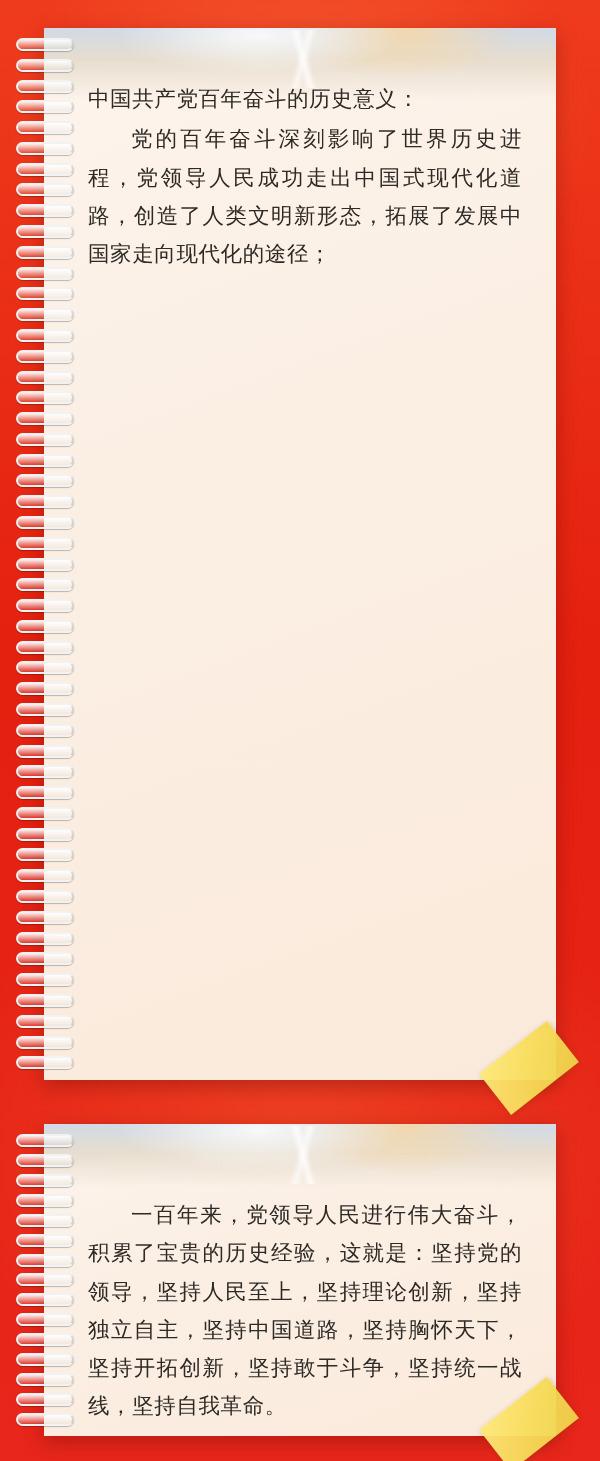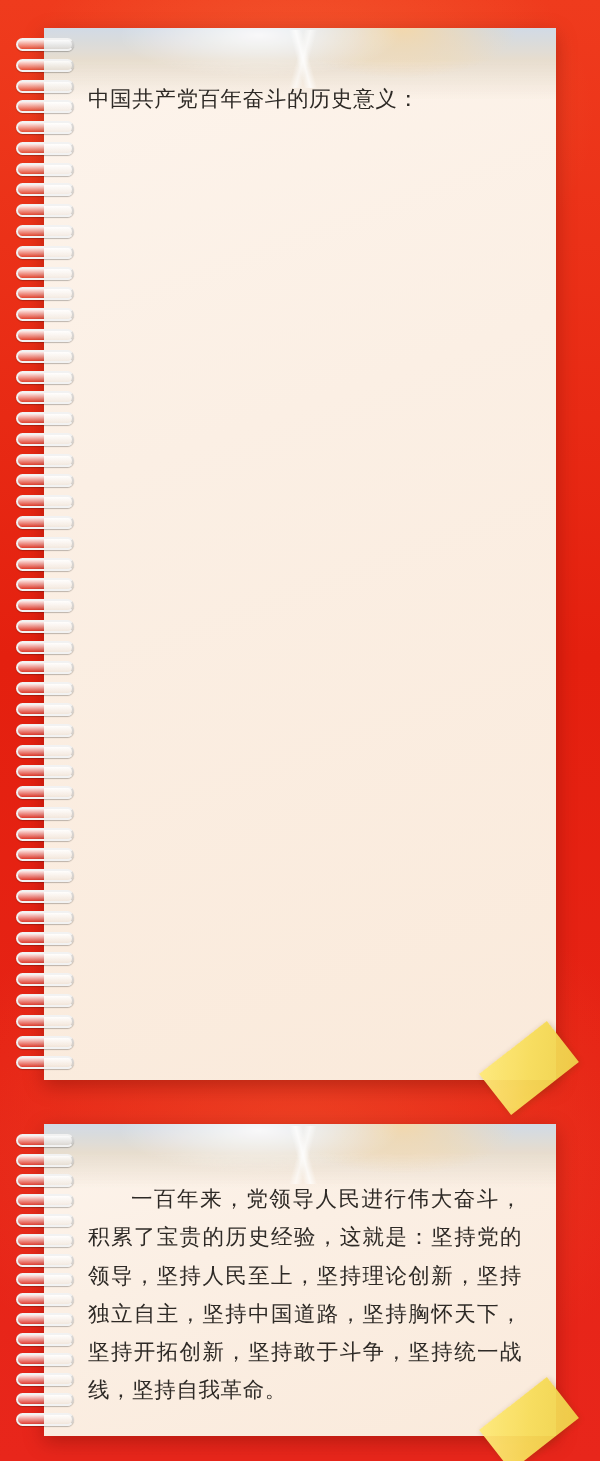--- a/index.html
+++ b/index.html
@@ -103,21 +103,21 @@
     transform: rotate(-38deg);
     box-shadow: 0 2px 6px rgba(120,60,0,0.3);
     opacity: 0.95;
   }
 
   
   .card-body {
     position: relative;
     padding: 52px 34px 28px 44px;
   }
-  .card-2 .card-body { padding: 56px 34px 24px 44px; }
+  .card-2 .card-body { padding: 72px 34px 24px 44px; }
 
   p.para {
     margin: 0 0 2px 0;
     font-size: 21.5px;
     line-height: 1.78;
     color: #2e2a26;
     letter-spacing: 0.6px;
     text-align: justify;
     text-justify: inter-ideograph;
     font-family: "Liberation Serif", "DejaVu Serif", serif;
@@ -181,20 +181,21 @@
       <div class="coil"></div>
       <div class="coil"></div>
       <div class="coil"></div>
       <div class="coil"></div>
       <div class="coil"></div>
       <div class="coil"></div>
     </div>
 
     <div class="card-body">
       <p class="para">中国共产党百年奋斗的历史意义：</p>
+      <p class="para indent">党的百年奋斗深刻影响了世界历史进程，党领导人民成功走出中国式现代化道路，创造了人类文明新形态，拓展了发展中国家走向现代化的途径；</p>
     </div>
 
     <div class="tape"></div>
   </div>
 
   <div class="card card-2">
     <div class="card-banner"></div>
     <div class="ray"></div>
     <div class="spiral">
       <div class="coil"></div>

